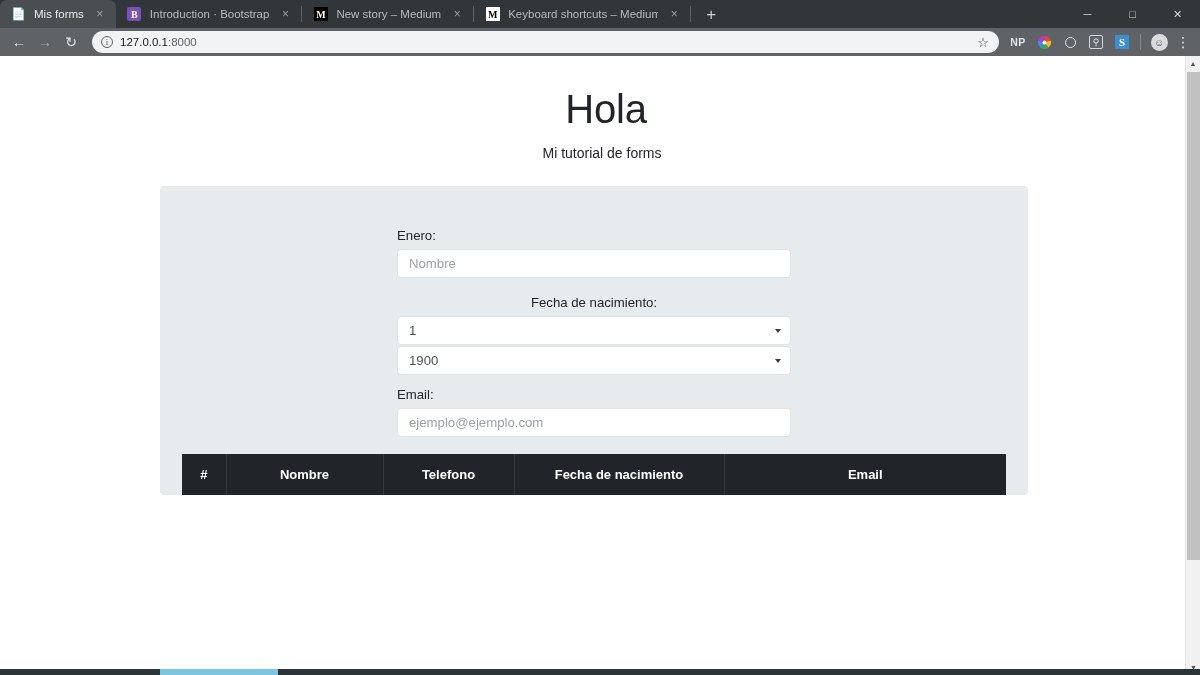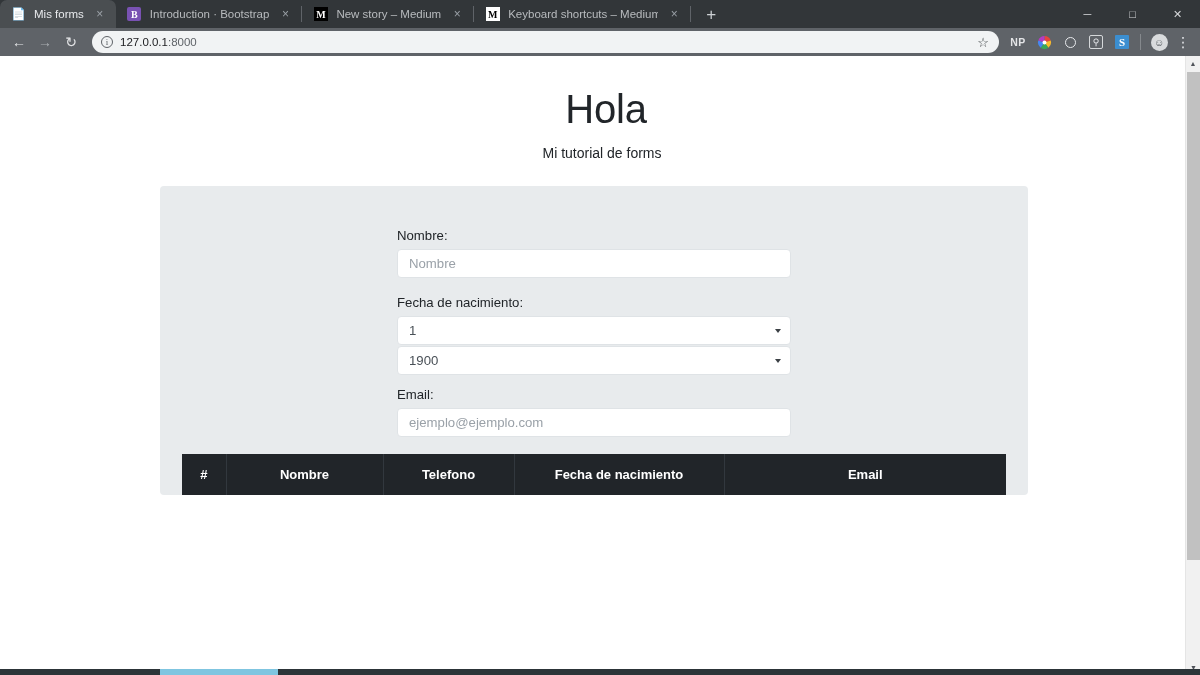--- a/index.html
+++ b/index.html
@@ -201,21 +201,21 @@
     border: 1px solid #dfe3e6;
     border-radius: 4px;
     padding: 0 11px;
     font-size: 13.2px;
     color: #495057;
     font-family: "Liberation Sans", sans-serif;
     outline: none;
   }
   .form-control::placeholder { color: #9aa1a8; opacity: 1; }
 
-  .selects { margin-bottom: 3px; }
+  .selects { margin-bottom: 3px; text-align: center; }
   .select-wrap { position: relative; margin-bottom: 1px; }
   .select-box {
     width: 394px; height: 29px;
     background: #fff;
     border: 1px solid #dfe3e6;
     border-radius: 4px;
     display: flex; align-items: center;
     padding: 0 11px;
     font-size: 13.2px; color: #495057;
   }
@@ -384,21 +384,21 @@
 
       <div class="page-header">
         <div class="page-title">Hola</div>
         <div class="page-sub">Mi tutorial de forms</div>
       </div>
 
       <div class="panel">
         <div class="form-wrap">
 
           <div class="form-group">
-            <label class="form-label">Nombre:</label>
+            <label class="form-label">Enero:</label>
             <input class="form-control" type="text" placeholder="Nombre" style="">
           </div>
 
           <div class="form-group">
           </div>
 
           <div class="form-group selects">
             <label class="form-label">Fecha de nacimiento:</label>
 
             <div class="select-wrap">

